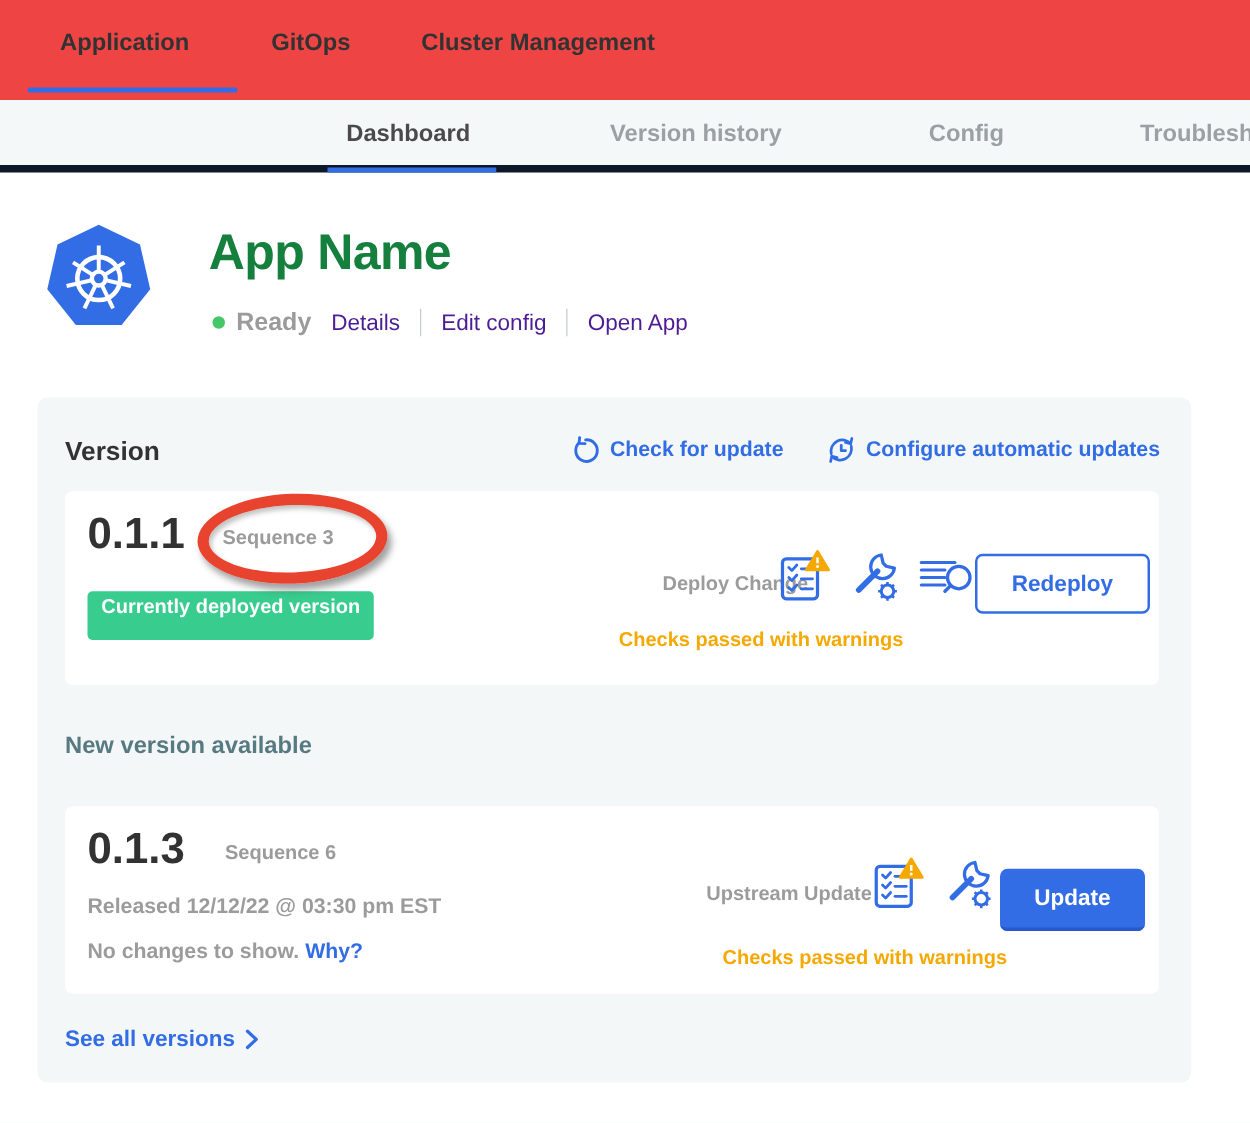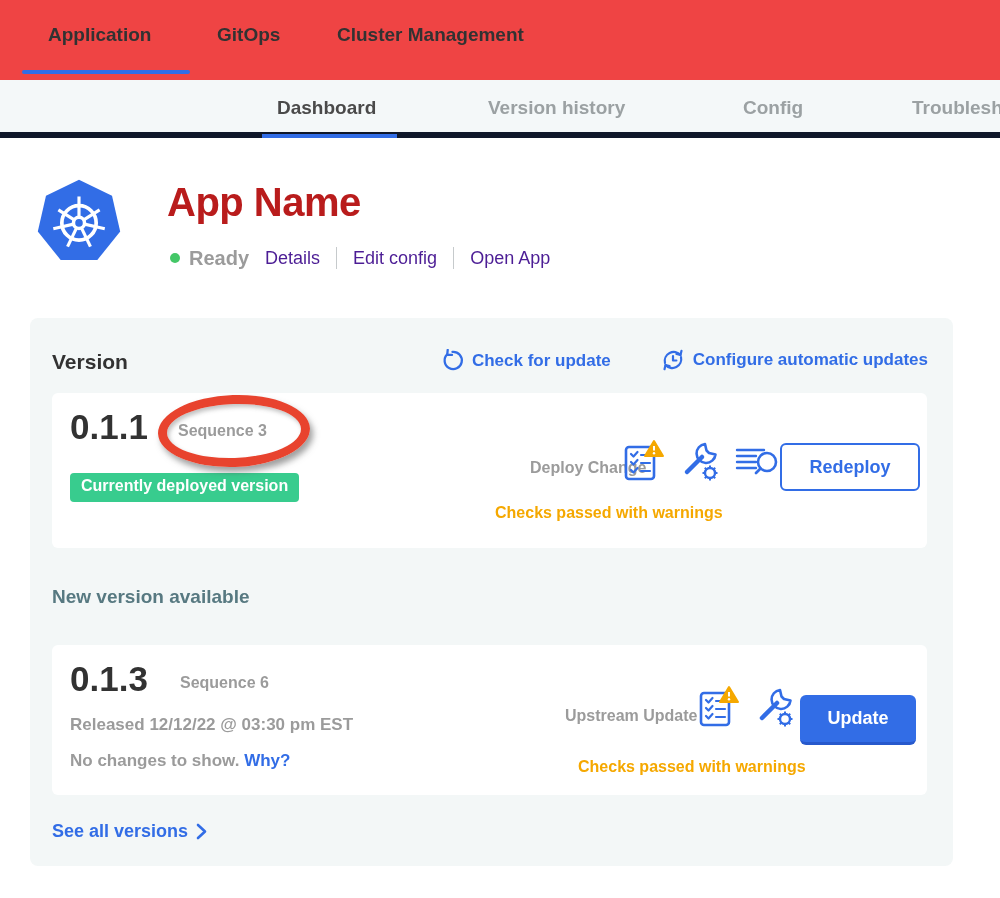--- a/index.html
+++ b/index.html
@@ -12,42 +12,42 @@
   .topnav-underline { position:absolute; left:22px; top:70px; width:168px; height:4px; background:#326de6; border-radius:2px; }
 
   
   .subnav { position:absolute; left:0; top:80px; width:1000px; height:58px; background:#f4f8f9; border-bottom:6px solid #0f172a; }
   .subnav .tab { position:absolute; top:17px; font-size:19px; font-weight:600; color:#9ba1a3; cursor:pointer; white-space:nowrap; }
   .subnav .tab.active { color:#4a4a4a; font-weight:700; }
   .subnav-underline { position:absolute; left:262px; top:54px; width:135px; height:4px; background:#326de6; }
 
   
   .app-logo { position:absolute; left:35px; top:178px; width:88px; height:88px; }
-  .app-title { position:absolute; left:167px; top:180px; font-size:40px; font-weight:800; letter-spacing:-0.5px; color:#b91c1c; }
+  .app-title { position:absolute; left:167px; top:180px; font-size:40px; font-weight:800; letter-spacing:-0.5px; color:#15803d; }
   .status-row { position:absolute; left:170px; top:245px; height:26px; display:flex; align-items:center; }
   .status-dot { width:10px; height:10px; border-radius:50%; background:#44c767; margin-right:9px; }
   .status-text { font-size:20px; font-weight:600; color:#9b9b9b; margin-right:16px; }
   .hdr-link { font-size:18px; font-weight:400; color:#4c1d95; cursor:pointer; }
   .hdr-divider { width:1px; height:22px; background:#c6cacc; margin:0 16px; }
 
   
   .panel { position:absolute; left:30px; top:318px; width:923px; height:548px; background:#f3f7f7; border-radius:8px; }
   .panel-title { position:absolute; left:22px; top:32px; font-size:21px; font-weight:800; color:#323232; }
-  .panel-links { position:absolute; right:25px; top:30px; display:flex; align-items:flex-end; gap:50px; }
+  .panel-links { position:absolute; right:25px; top:30px; display:flex; align-items:center; gap:34px; }
   .panel-link { display:flex; align-items:center; gap:8px; font-size:17px; font-weight:700; color:#326de6; cursor:pointer; }
 
   .card { position:absolute; left:22px; width:875px; background:#fff; border-radius:6px; }
   .card1 { top:75px; height:155px; }
   .card2 { top:327px; height:150px; }
 
   .ver-num { position:absolute; left:18px; top:14px; font-size:35px; font-weight:800; color:#323232; }
   .ver-seq { position:absolute; top:29px; font-size:16px; font-weight:600; color:#9b9b9b; }
   .seq1 { left:126px; } .seq2 { left:128px; }
   .deployed-badge { position:absolute; left:18px; top:80px; background:#38cc8e; color:#fff;
-                    font-size:16px; font-weight:700; padding:4px 11px 7px; border-radius:4px; }
+                    font-size:16px; font-weight:700; padding:4px 11px 17px; border-radius:4px; }
   .meta-text { position:absolute; font-size:17px; font-weight:700; color:#9b9b9b; white-space:nowrap; }
   .source-label { position:absolute; font-size:16px; font-weight:700; color:#9b9b9b; }
   .checks-warn { position:absolute; font-size:16px; font-weight:700; color:#f5a800; white-space:nowrap; }
   .why-link { color:#326de6; font-weight:700; cursor:pointer; }
 
   .icon-row { position:absolute; display:flex; align-items:center; gap:13px; }
   .icon-row .vicon { cursor:pointer; }
 
   .btn { position:absolute; display:flex; align-items:center; justify-content:center;
          font-size:18px; font-weight:700; border-radius:6px; cursor:pointer; }

